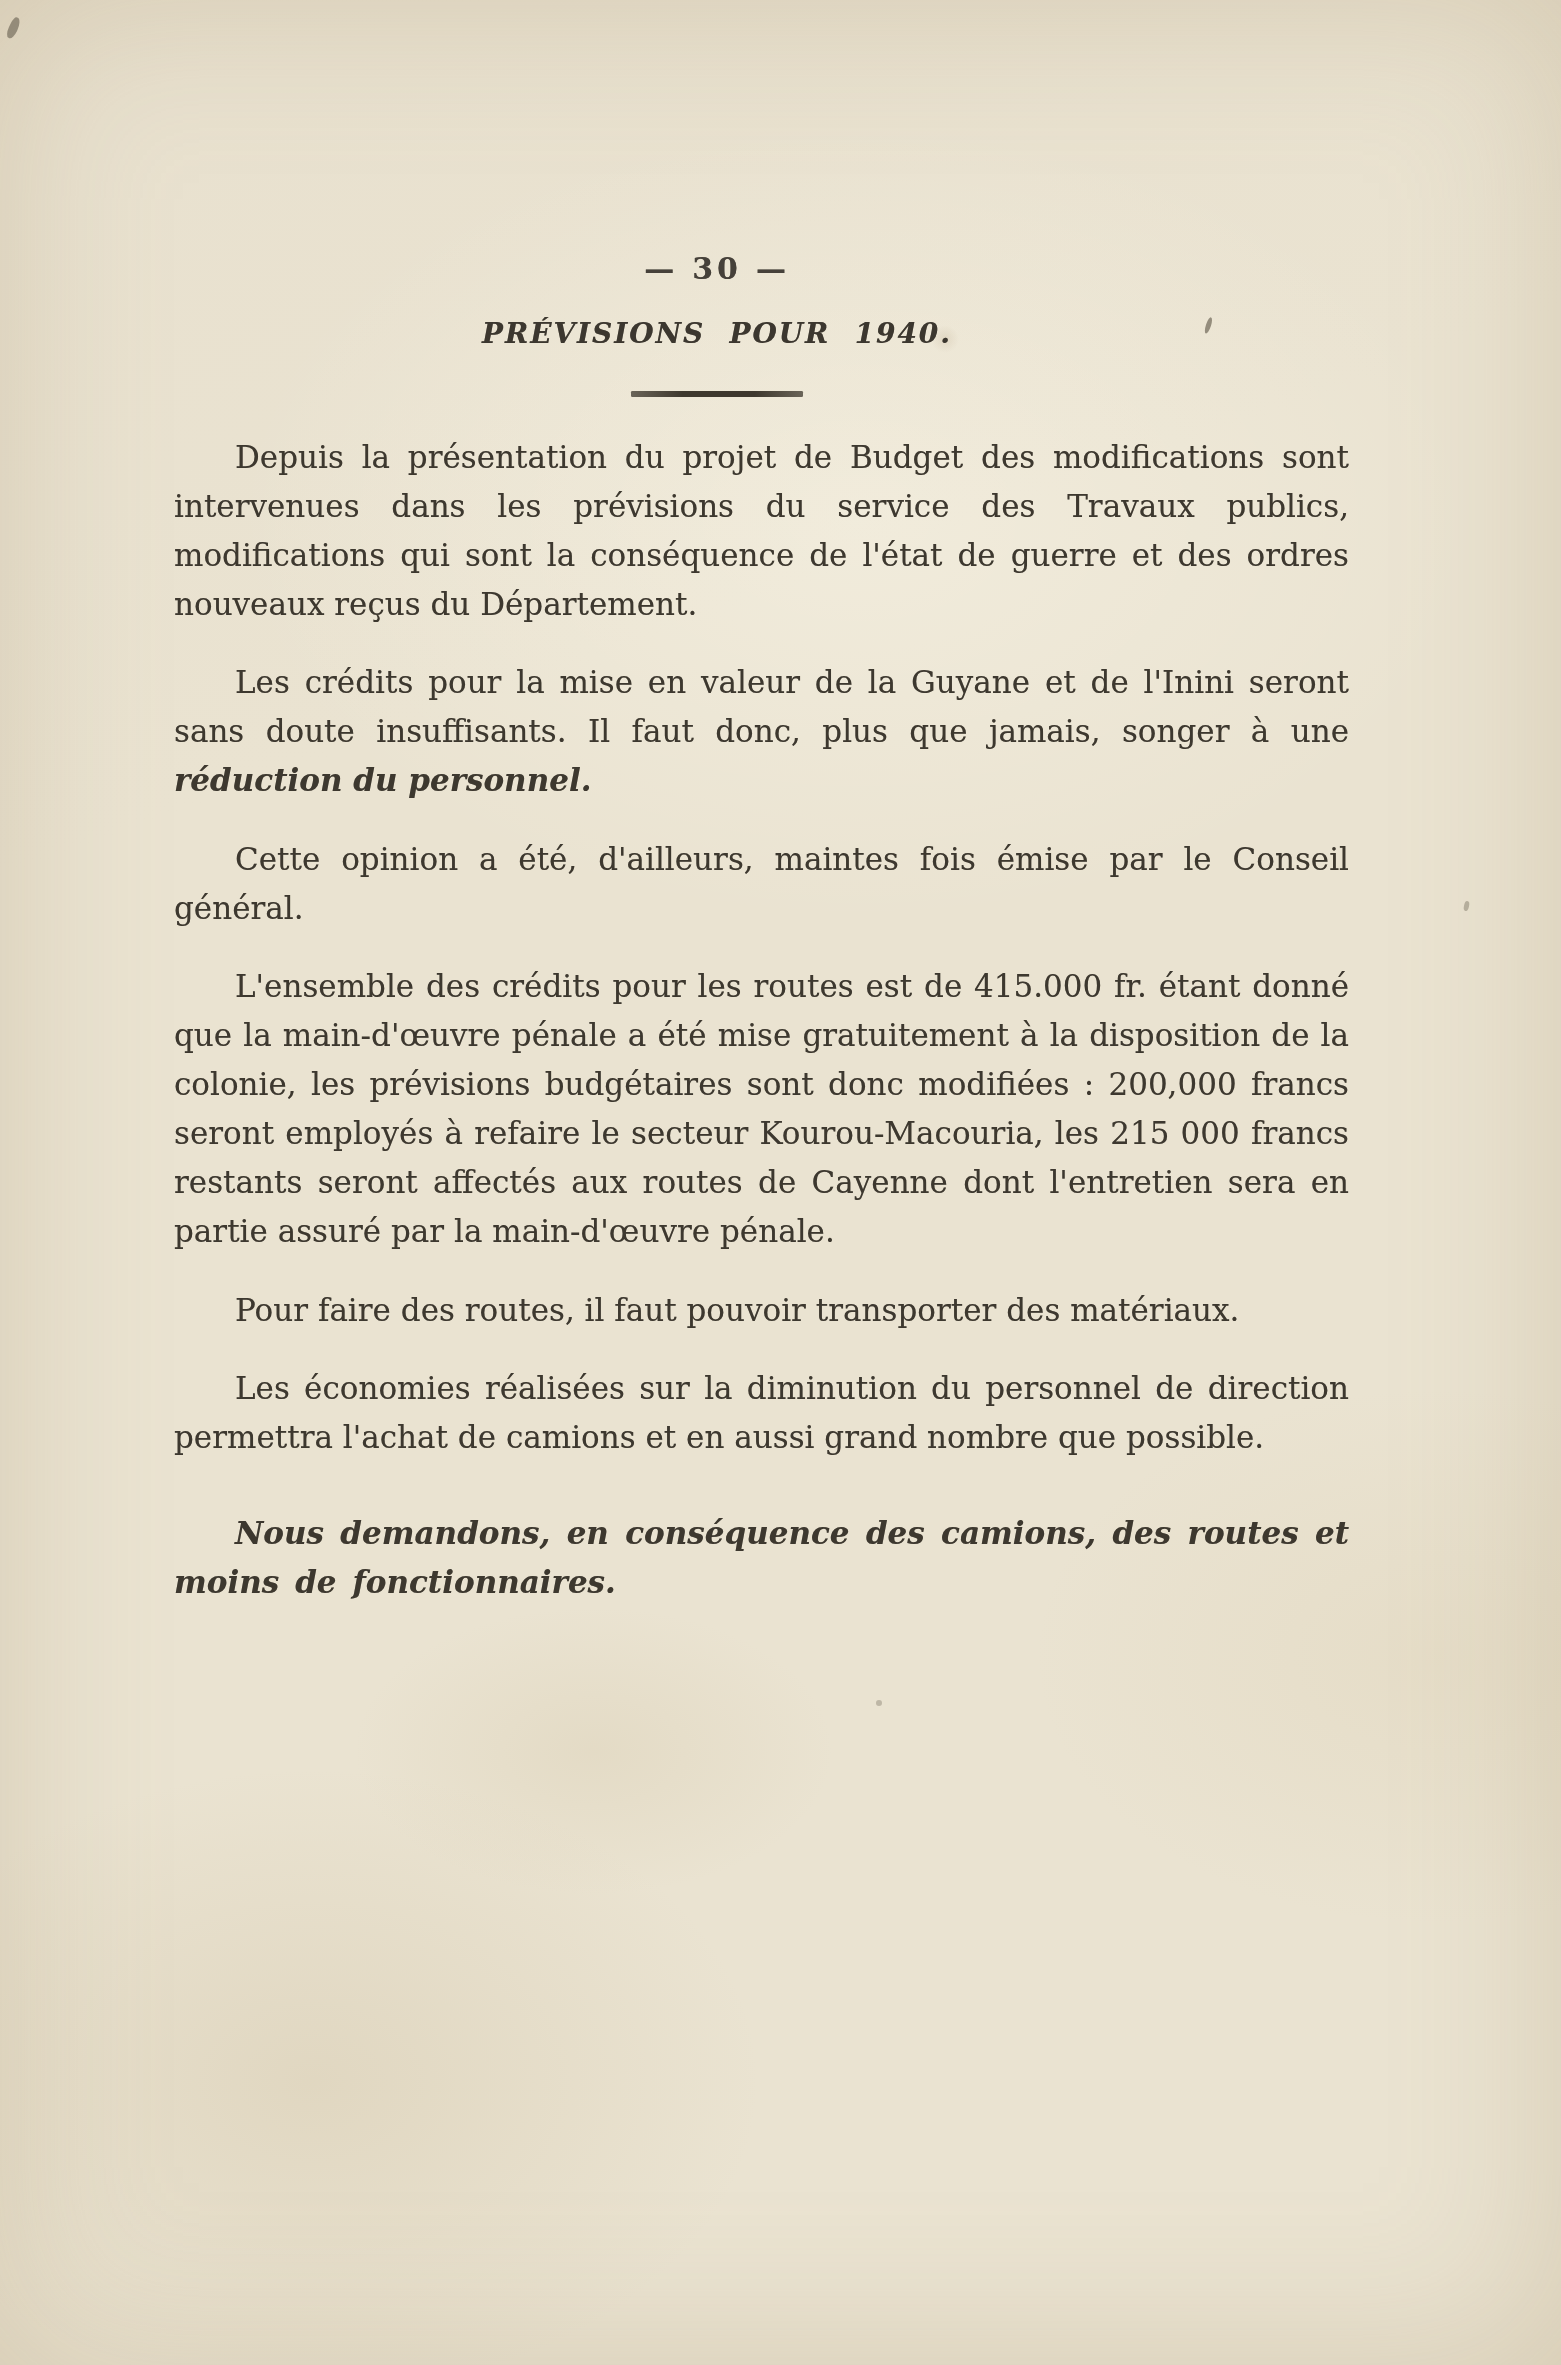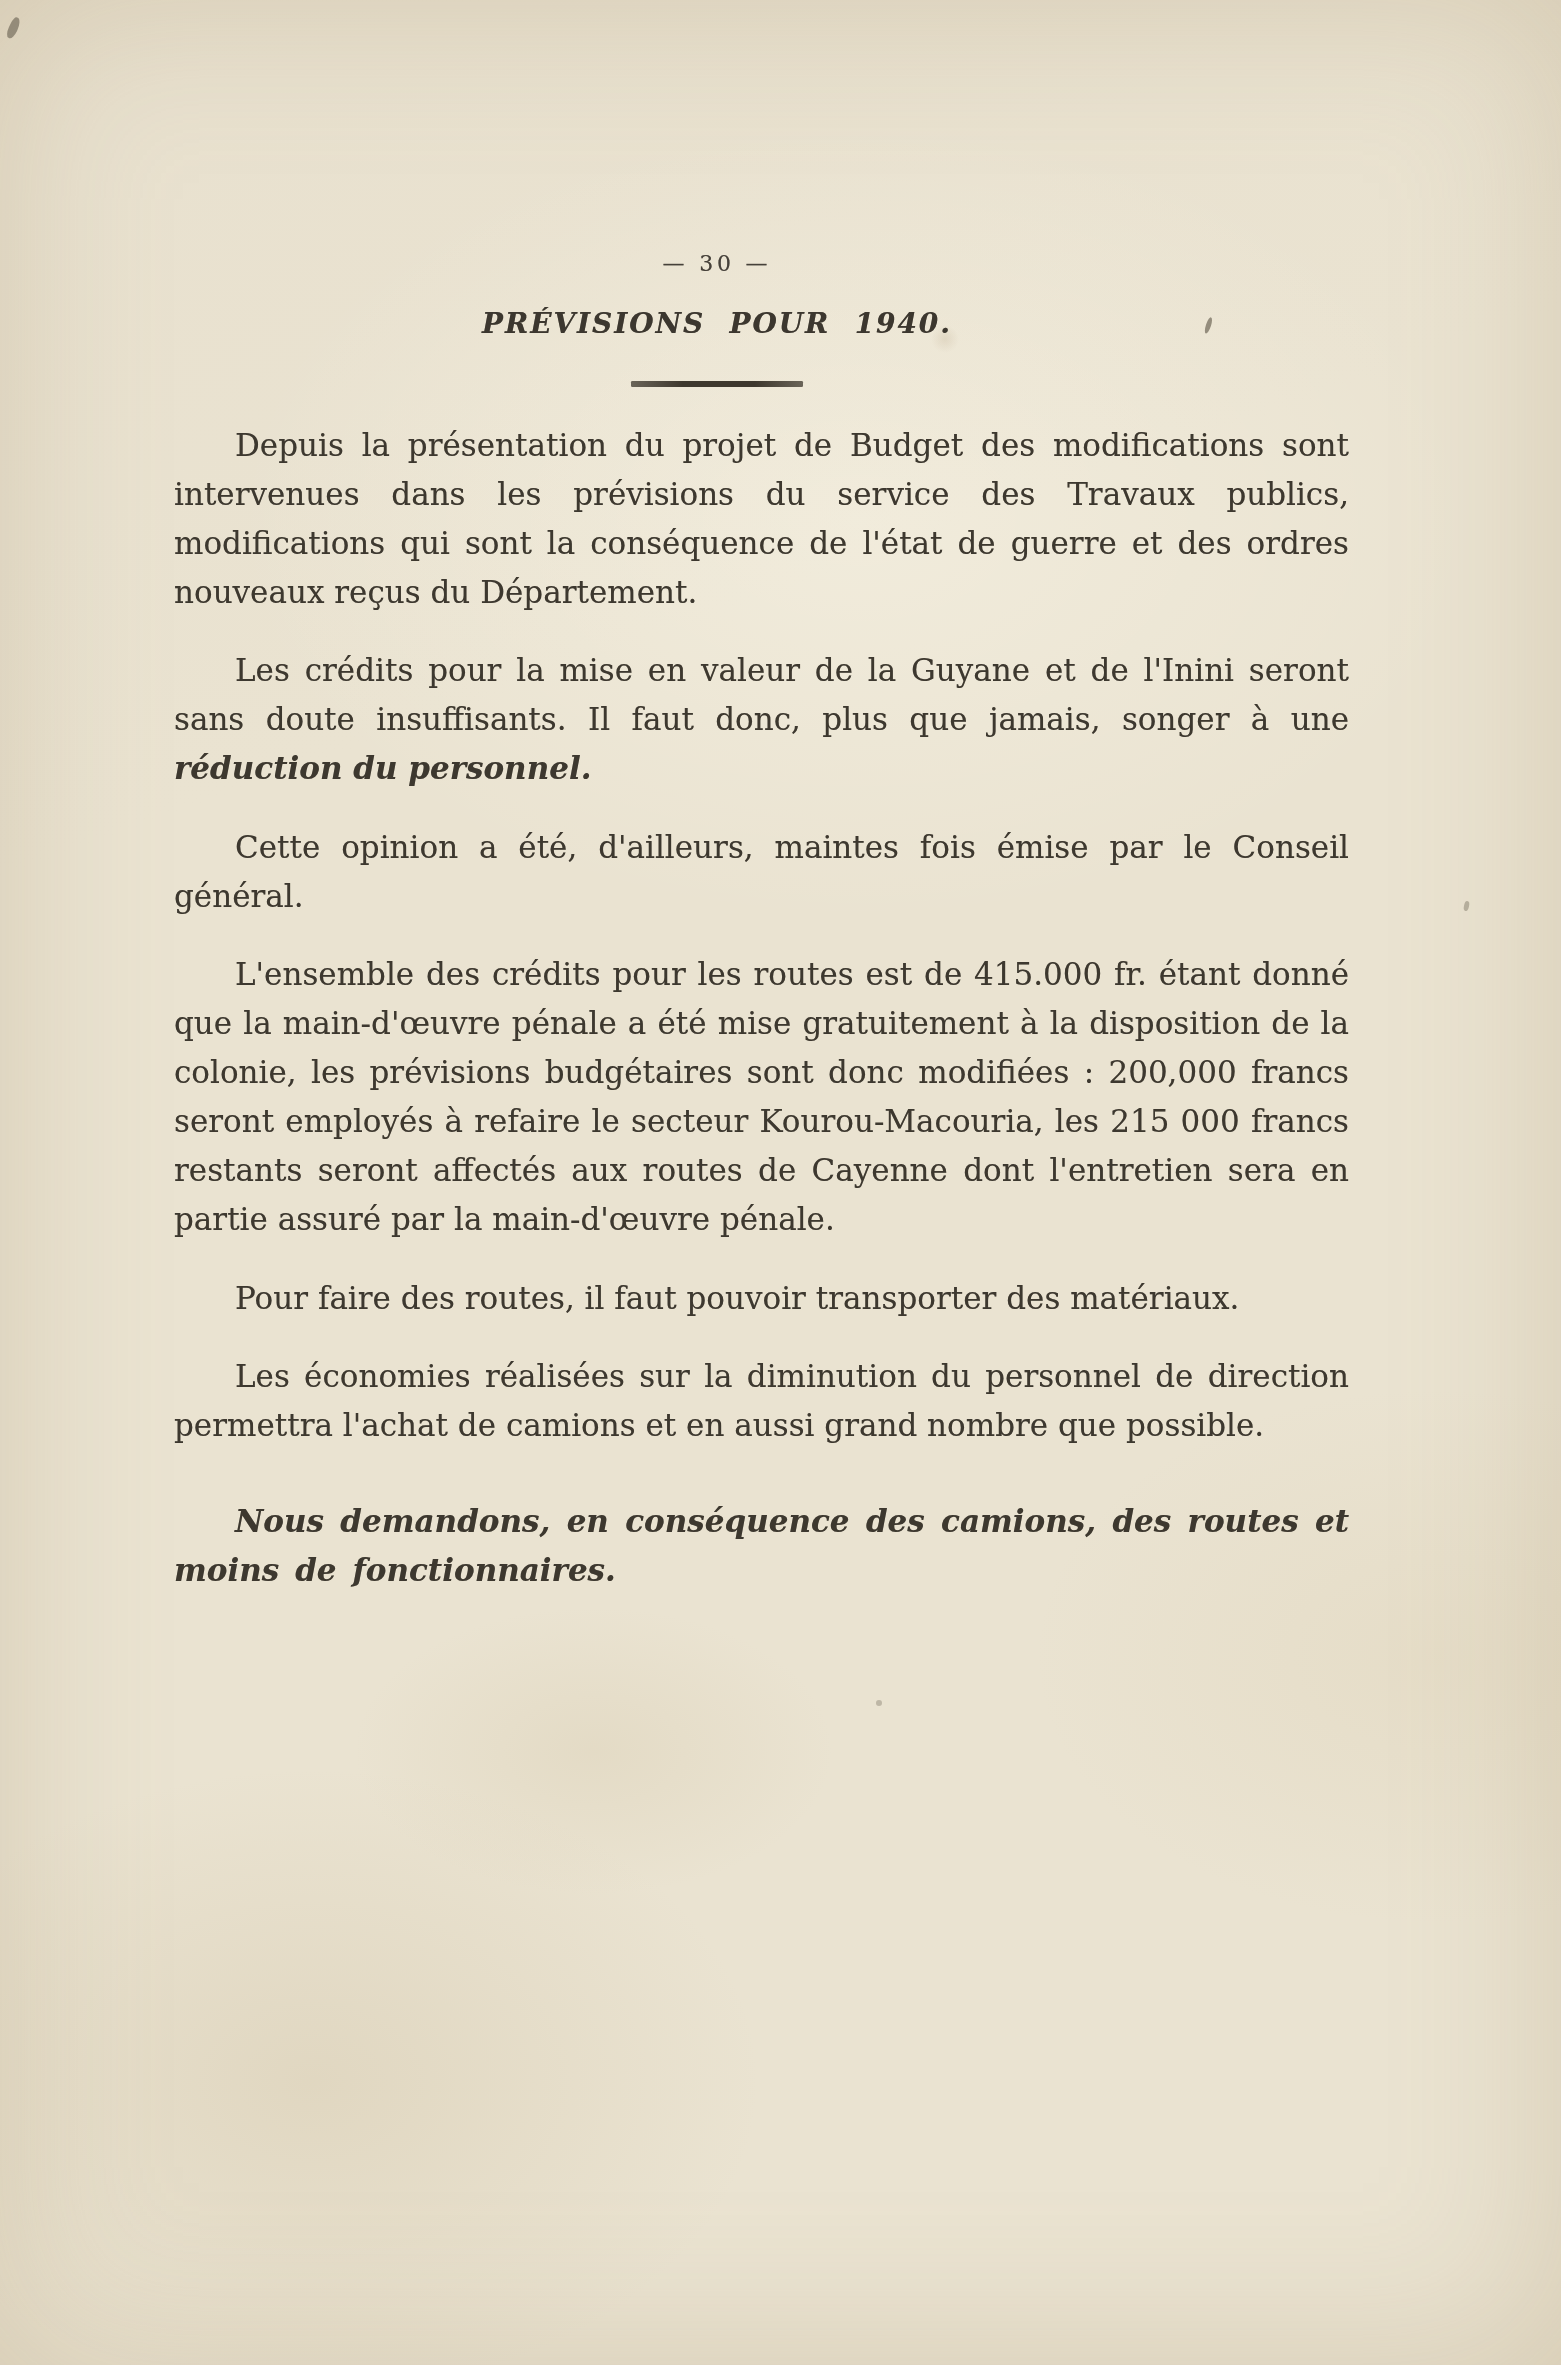--- a/index.html
+++ b/index.html
@@ -32,22 +32,22 @@
   .speck.d { left: 876px; top: 1700px; width: 5.8px; height: 5.8px; opacity: .3; }
 
   .header {
     position: absolute;
     left: 128px;
     top: 251px;
     width: 1178px;
     text-align: center;
   }
   .page-number {
-    font-size: 22px;
-    font-weight: normal;
+    font-size: 30px;
+    font-weight: bold;
     letter-spacing: 3.8px;
     color: #46413a;
     text-shadow: 0 0 0.6px rgba(60,54,45,0.45);
   }
   .doc-title {
     margin-top: 31px;
     font-size: 28px;
     font-weight: bold;
     font-style: italic;
     letter-spacing: 1.9px;
@@ -59,21 +59,21 @@
     margin: 41px auto 0 auto;
     width: 172px;
     height: 5.8px;
     background: linear-gradient(90deg, rgba(62,56,46,.75), #3e382e 30%, #3e382e 72%, rgba(62,56,46,.75));
     border-radius: 1.3px;
   }
 
   .text-block {
     position: absolute;
     left: 174px;
-    top: 421px;
+    top: 433px;
     width: 1175px;
     font-size: 31px;
     line-height: 49px;
     text-align: justify;
     text-shadow: 0 0 0.6px rgba(58,52,44,0.35);
   }
   .para {
     margin: 29.4px 0 0 0;
     text-indent: 61px;
   }

